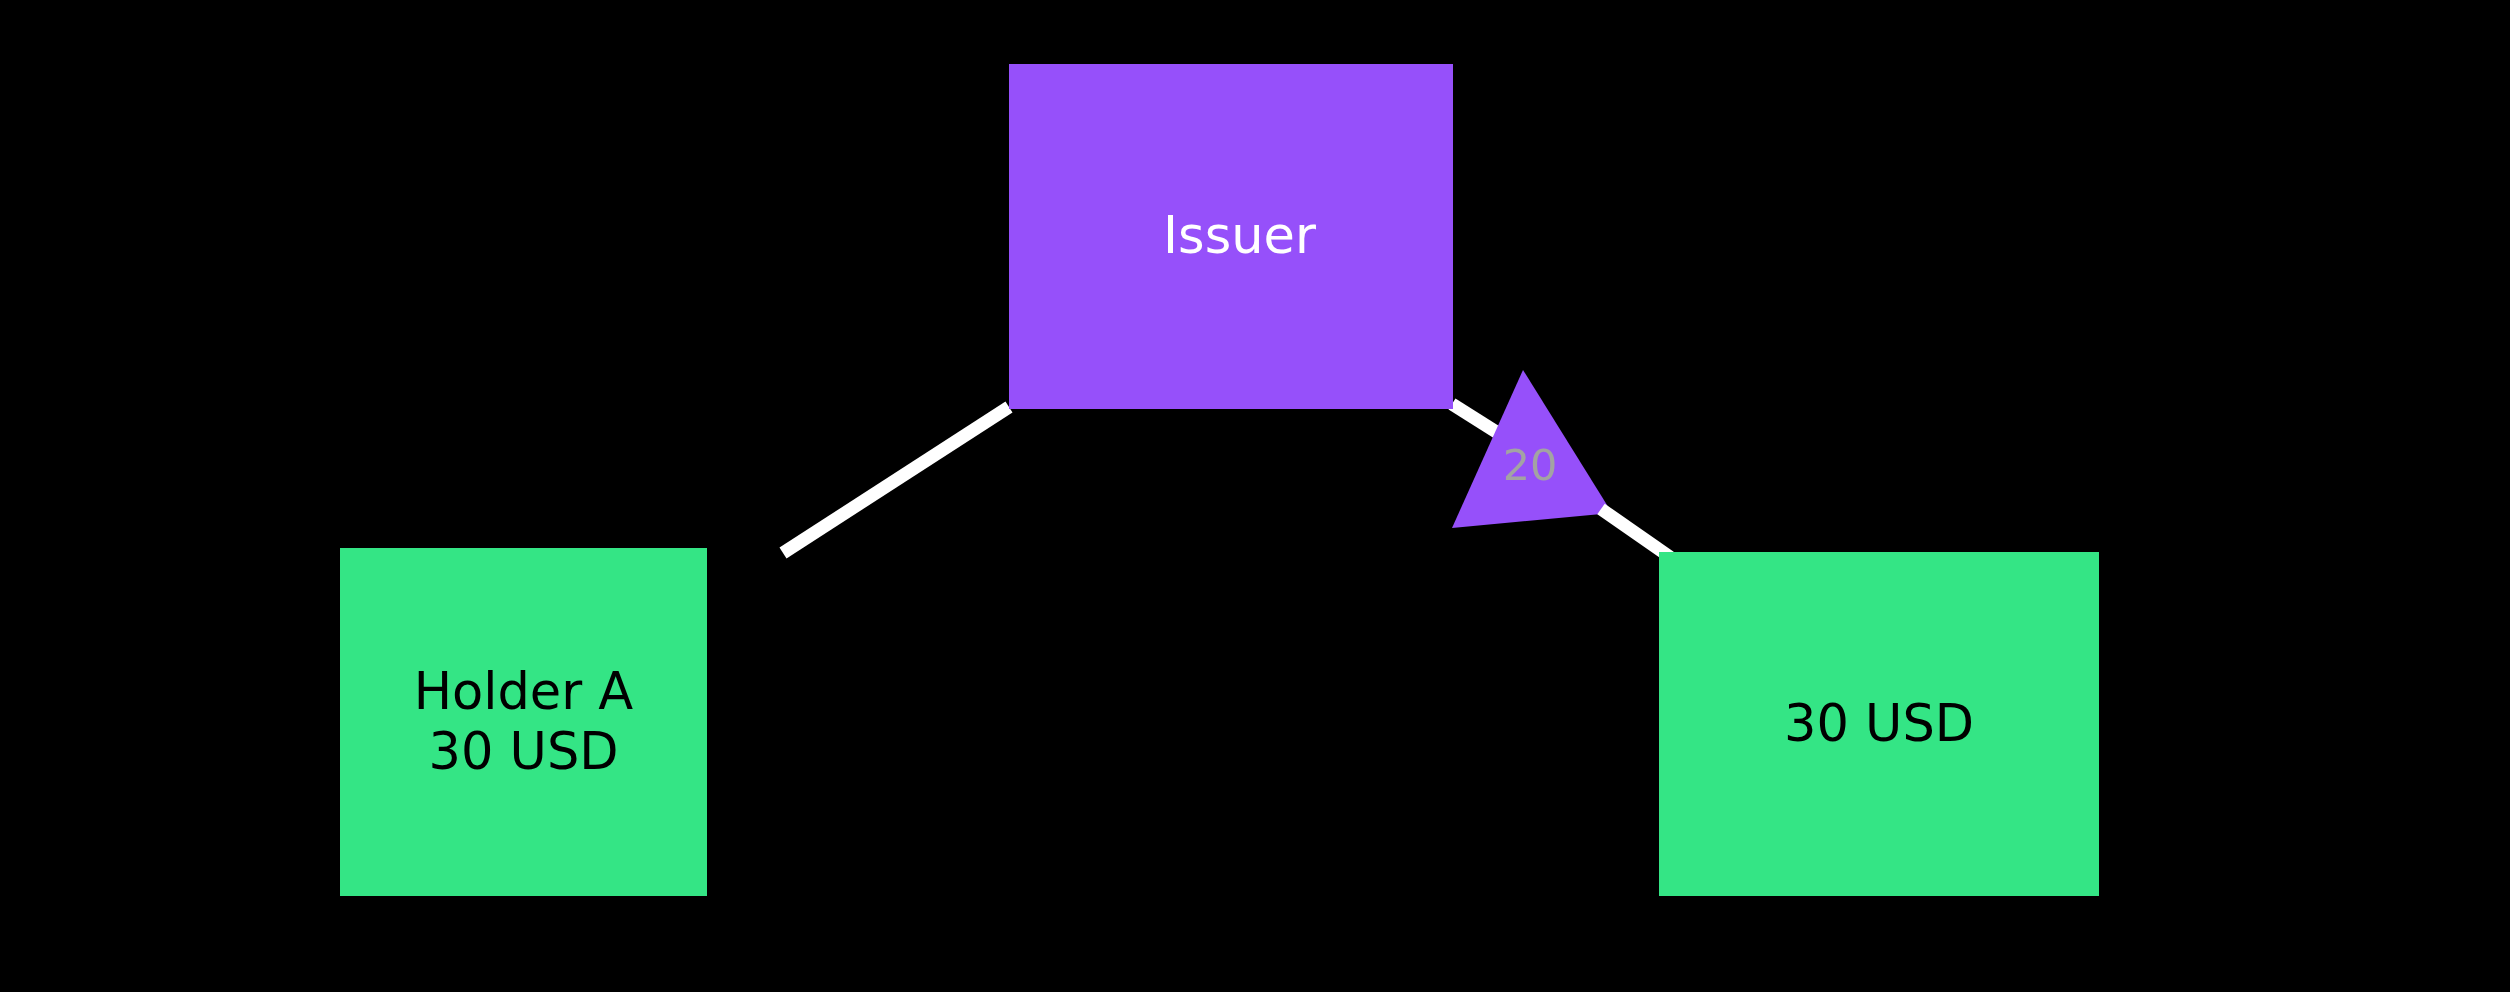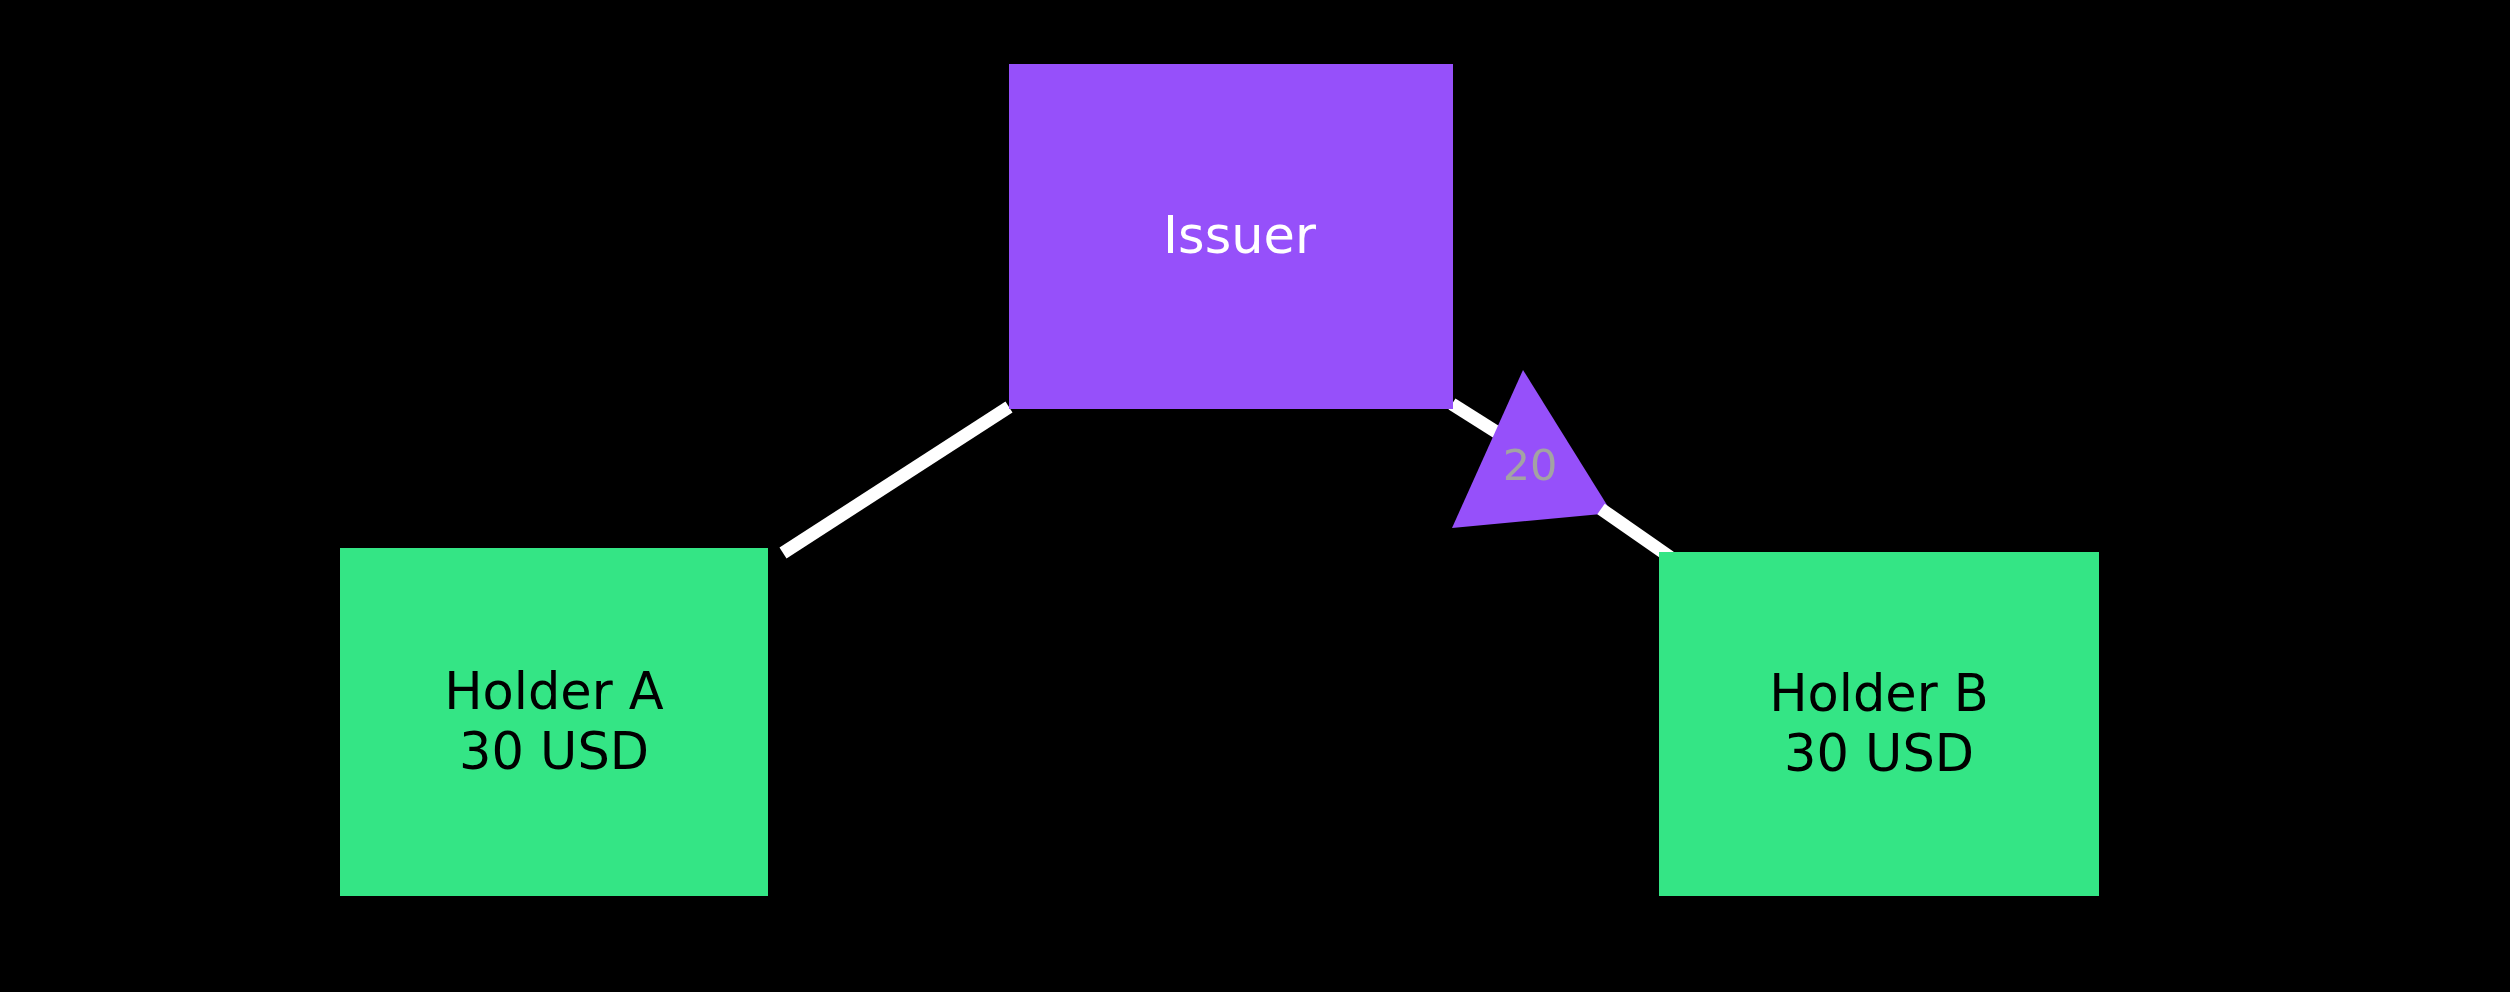--- a/index.html
+++ b/index.html
@@ -50,21 +50,21 @@
     background: #9650fa;
     color: #ffffff;
     font-size: 51px;
     padding-left: 17px;
   }
 
   
   #node-holder-a {
     left: 340px;
     top: 548px;
-    width: 428px;
+    width: 367px;
     height: 348px;
     background: #34e585;
     color: #000000;
     font-size: 51px;
   }
 
   
   #node-holder-b {
     left: 1659px;
     top: 552px;
@@ -109,19 +109,18 @@
   <div class="node" id="node-issuer">
     <span class="node-line">Issuer</span>
   </div>
 
   <div class="node" id="node-holder-a">
     <span class="node-line">Holder A</span>
     <span class="node-line">30 USD</span>
   </div>
 
   <div class="node" id="node-holder-b">
-    <span class="node-line">Holder B</span>
     <span class="node-line">30 USD</span>
   </div>
 
   <div id="edge-label-20">20</div>
 
 </div>
 
 </body></html>

